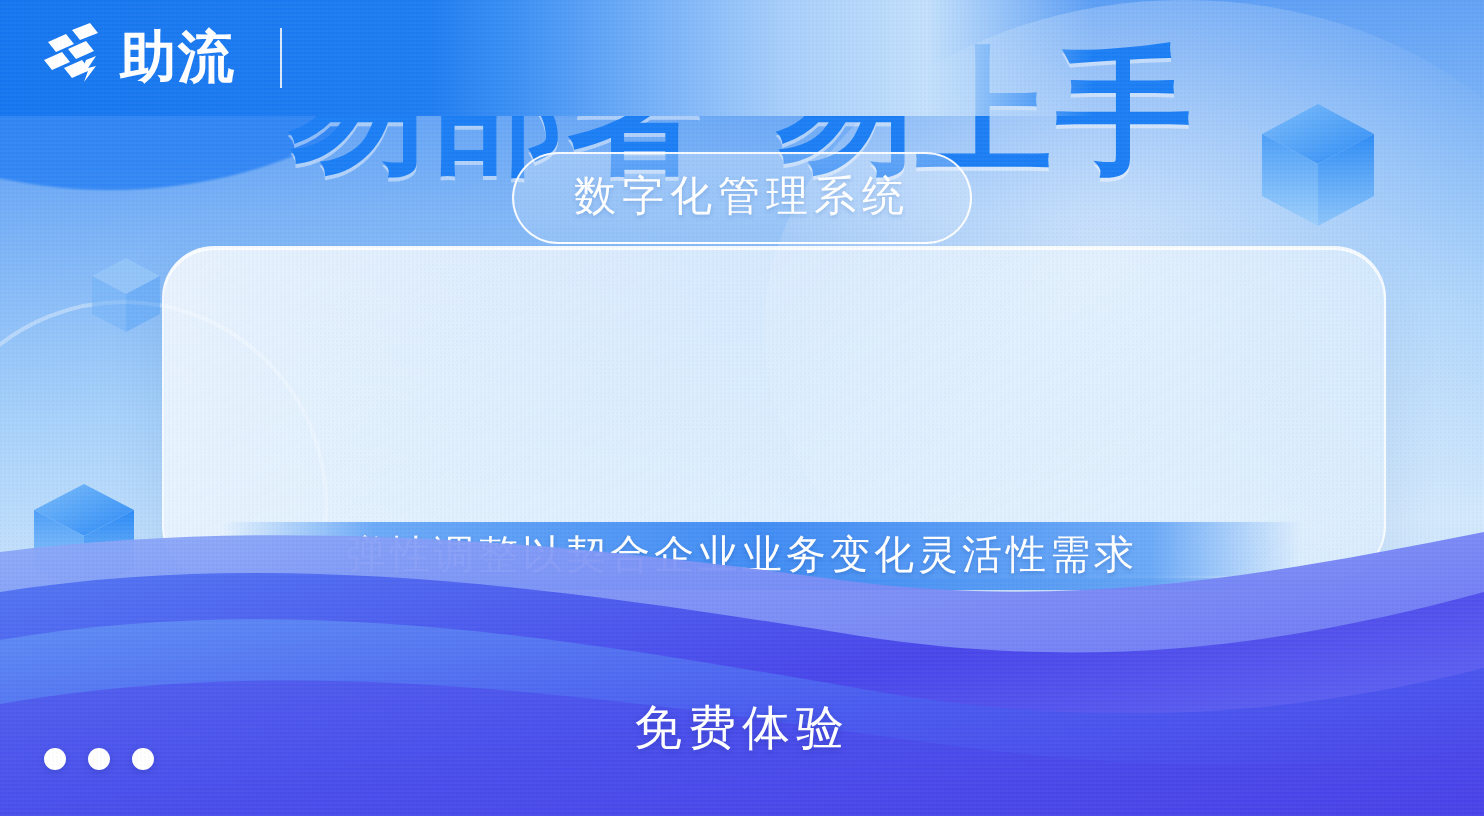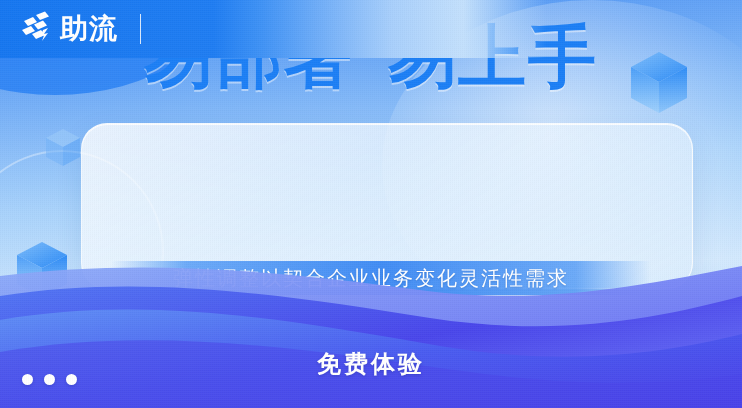--- a/index.html
+++ b/index.html
@@ -194,21 +194,21 @@
 
   .cta {
     position: absolute;
     left: 0;
     right: 0;
     bottom: 28px;
     z-index: 9;
     text-align: center;
     color: #ffffff;
     font-size: 24px;
-    font-weight: 700;
+    font-weight: 400;
     letter-spacing: 3px;
     white-space: nowrap;
     text-shadow: 0 1px 3px rgba(25,40,140,.35);
   }
 
   .dots {
     position: absolute;
     left: 22px;
     bottom: 23px;
     z-index: 9;
@@ -257,20 +257,21 @@
             <polygon points="14,24 23,20 27,25 18,29"></polygon>
             <polygon points="25,20 30,18 26,24 30,23 24,31 26,25.5 22.5,26.5"></polygon>
           </g>
         </svg>
       </span>
       <span class="logo-word">助流</span>
       <span class="divider"></span>
     </div>
   </div>
 
+  <div class="pill">数字化管理系统</div>
 
   <span class="cube cube-tr">
     <svg width="62" height="66" viewBox="0 0 62 66" aria-hidden="true">
       <defs>
         <linearGradient id="cTop" x1="0" y1="0" x2="1" y2="1">
           <stop offset="0" stop-color="#7dbdfb"></stop>
             <stop offset="1" stop-color="#2f8df6"></stop>
         </linearGradient>
         <linearGradient id="cLeft" x1="0" y1="0" x2="0" y2="1">
           <stop offset="0" stop-color="#4c9ff8"></stop>

